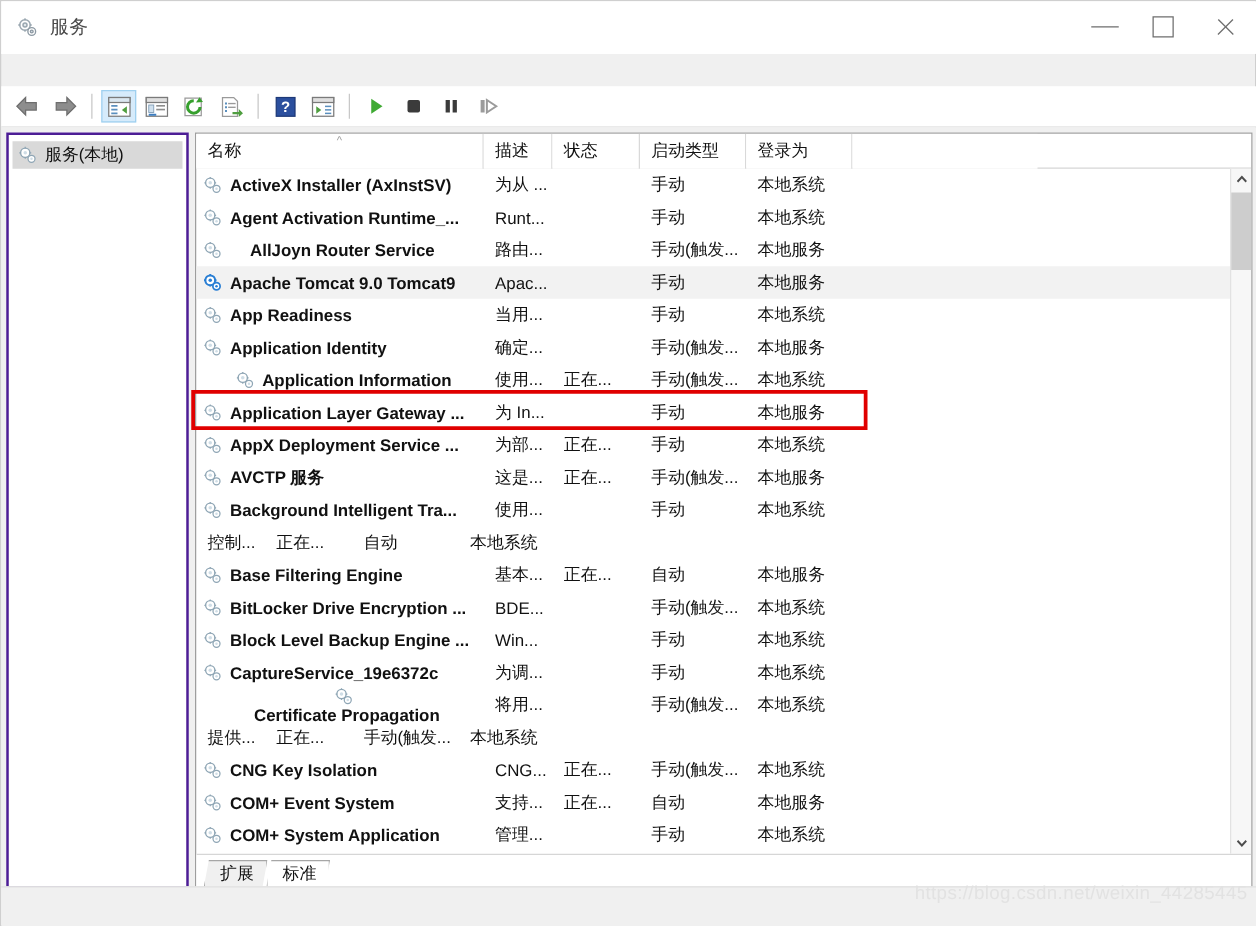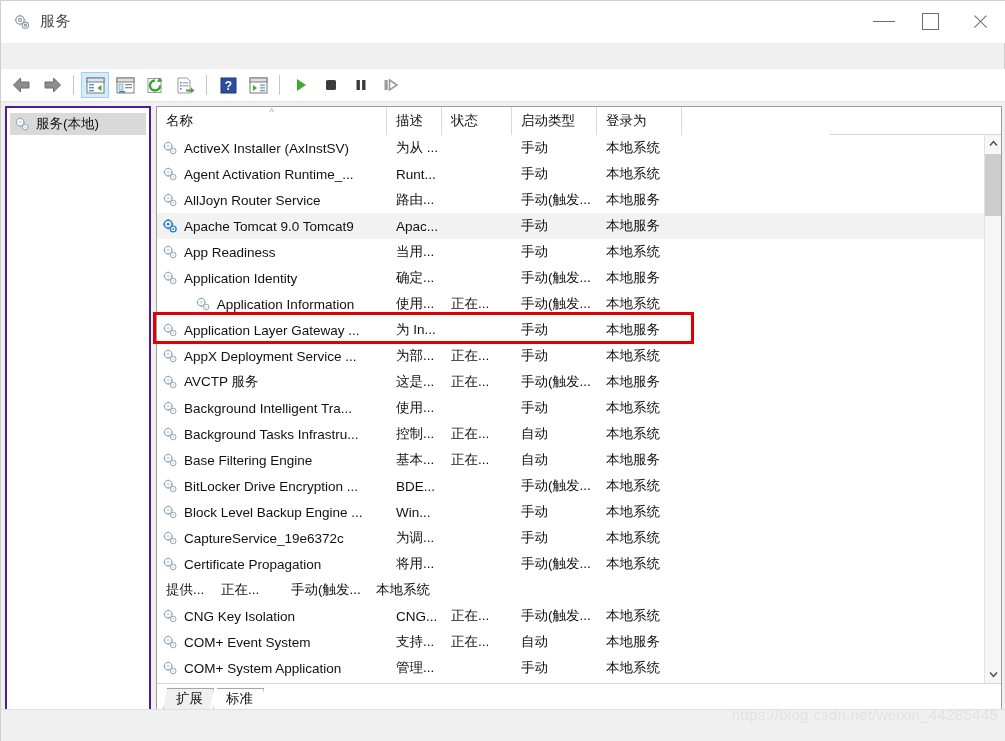--- a/index.html
+++ b/index.html
@@ -167,21 +167,21 @@
   }
   .lv-row.selected { background: #f2f2f2; }
   .lv-cell {
     font-size: 13.5px; color: #111;
     padding-left: 9px;
     box-sizing: border-box;
     white-space: nowrap; overflow: hidden;
     display: flex; align-items: center;
   }
   .lv-cell.name { padding-left: 5px; }
-  .name-text { margin-left: 6px; }
+  .name-text { margin-left: 6px; font-weight: bold; }
 
   
   .gear {
     position: relative; display: inline-block;
     width: 16px; height: 16px; flex: 0 0 16px;
   }
   .gear svg { display: block; }
 
   
   .vscroll {
@@ -493,21 +493,21 @@
                 </svg>
               </span>
               <span class="name-text">Agent Activation Runtime_...</span>
             </div>
             <div class="lv-cell" style="width: 55px;">Runt...</div>
             <div class="lv-cell" style="width: 70px;"></div>
             <div class="lv-cell" style="width: 85px;">手动</div>
             <div class="lv-cell" style="width: 85px;">本地系统</div>
           </div>
           <div class="lv-row">
-            <div class="lv-cell name" style="width: 230px;">
+            <div class="lv-cell name" style="width: 230px; gap: 16px;">
               <span class="gear">
                 <svg width="16" height="16" viewBox="0 0 16 16">
                   <circle cx="6.2" cy="6.2" r="3.7" fill="#ffffff" stroke="#8fa6b5" stroke-width="1.1"></circle>
                   <circle cx="6.2" cy="6.2" r="1.4" fill="#cfdde6"></circle>
                   <g stroke="#8fa6b5" stroke-width="1">
                     <line x1="6.2" y1="1.5" x2="6.2" y2="2.7"></line>
                     <line x1="6.2" y1="9.7" x2="6.2" y2="10.9"></line>
                     <line x1="1.5" y1="6.2" x2="2.7" y2="6.2"></line>
                     <line x1="9.7" y1="6.2" x2="10.9" y2="6.2"></line>
                   </g>
@@ -700,37 +700,20 @@
                 </svg>
               </span>
               <span class="name-text">Background Intelligent Tra...</span>
             </div>
             <div class="lv-cell" style="width: 55px;">使用...</div>
             <div class="lv-cell" style="width: 70px;"></div>
             <div class="lv-cell" style="width: 85px;">手动</div>
             <div class="lv-cell" style="width: 85px;">本地系统</div>
           </div>
           <div class="lv-row">
-            <div class="lv-cell name" style="width: 230px;">
-              <span class="gear">
-                <svg width="16" height="16" viewBox="0 0 16 16">
-                  <circle cx="6.2" cy="6.2" r="3.7" fill="#ffffff" stroke="#8fa6b5" stroke-width="1.1"></circle>
-                  <circle cx="6.2" cy="6.2" r="1.4" fill="#cfdde6"></circle>
-                  <g stroke="#8fa6b5" stroke-width="1">
-                    <line x1="6.2" y1="1.5" x2="6.2" y2="2.7"></line>
-                    <line x1="6.2" y1="9.7" x2="6.2" y2="10.9"></line>
-                    <line x1="1.5" y1="6.2" x2="2.7" y2="6.2"></line>
-                    <line x1="9.7" y1="6.2" x2="10.9" y2="6.2"></line>
-                  </g>
-                  <circle cx="11.2" cy="11" r="2.8" fill="#ffffff" stroke="#8fa6b5" stroke-width="1"></circle>
-                  <circle cx="11.2" cy="11" r="1" fill="#cfdde6"></circle>
-                </svg>
-              </span>
-              <span class="name-text">Background Tasks Infrastru...</span>
-            </div>
             <div class="lv-cell" style="width: 55px;">控制...</div>
             <div class="lv-cell" style="width: 70px;">正在...</div>
             <div class="lv-cell" style="width: 85px;">自动</div>
             <div class="lv-cell" style="width: 85px;">本地系统</div>
           </div>
           <div class="lv-row">
             <div class="lv-cell name" style="width: 230px;">
               <span class="gear">
                 <svg width="16" height="16" viewBox="0 0 16 16">
                   <circle cx="6.2" cy="6.2" r="3.7" fill="#ffffff" stroke="#8fa6b5" stroke-width="1.1"></circle>
@@ -815,21 +798,21 @@
                 </svg>
               </span>
               <span class="name-text">CaptureService_19e6372c</span>
             </div>
             <div class="lv-cell" style="width: 55px;">为调...</div>
             <div class="lv-cell" style="width: 70px;"></div>
             <div class="lv-cell" style="width: 85px;">手动</div>
             <div class="lv-cell" style="width: 85px;">本地系统</div>
           </div>
           <div class="lv-row">
-            <div class="lv-cell name" style="width: 230px;">
+            <div class="lv-cell name" style="width: 230px; flex-direction: column;">
               <span class="gear">
                 <svg width="16" height="16" viewBox="0 0 16 16">
                   <circle cx="6.2" cy="6.2" r="3.7" fill="#ffffff" stroke="#8fa6b5" stroke-width="1.1"></circle>
                   <circle cx="6.2" cy="6.2" r="1.4" fill="#cfdde6"></circle>
                   <g stroke="#8fa6b5" stroke-width="1">
                     <line x1="6.2" y1="1.5" x2="6.2" y2="2.7"></line>
                     <line x1="6.2" y1="9.7" x2="6.2" y2="10.9"></line>
                     <line x1="1.5" y1="6.2" x2="2.7" y2="6.2"></line>
                     <line x1="9.7" y1="6.2" x2="10.9" y2="6.2"></line>
                   </g>

